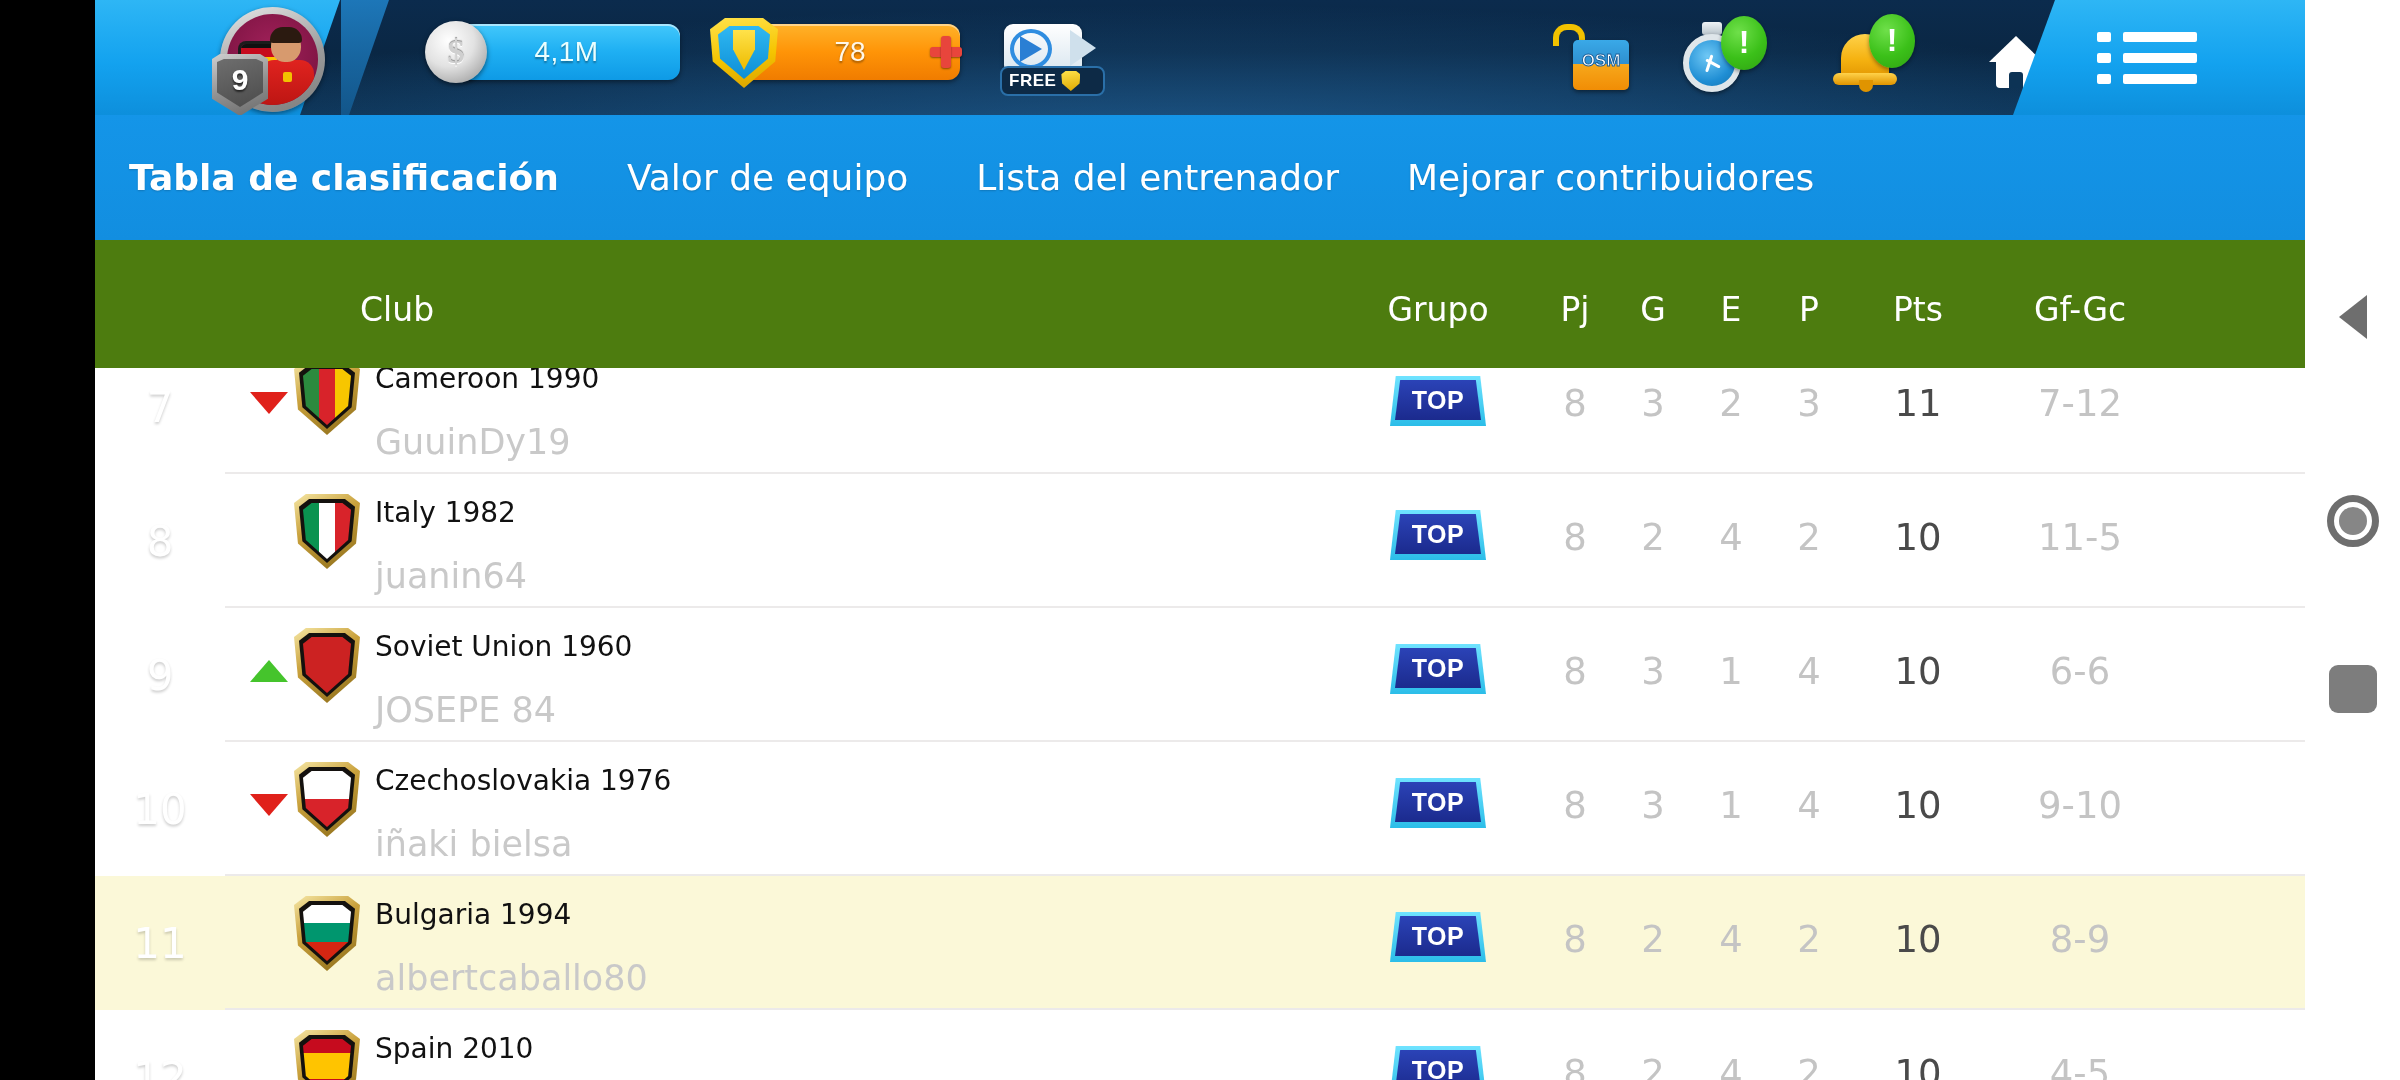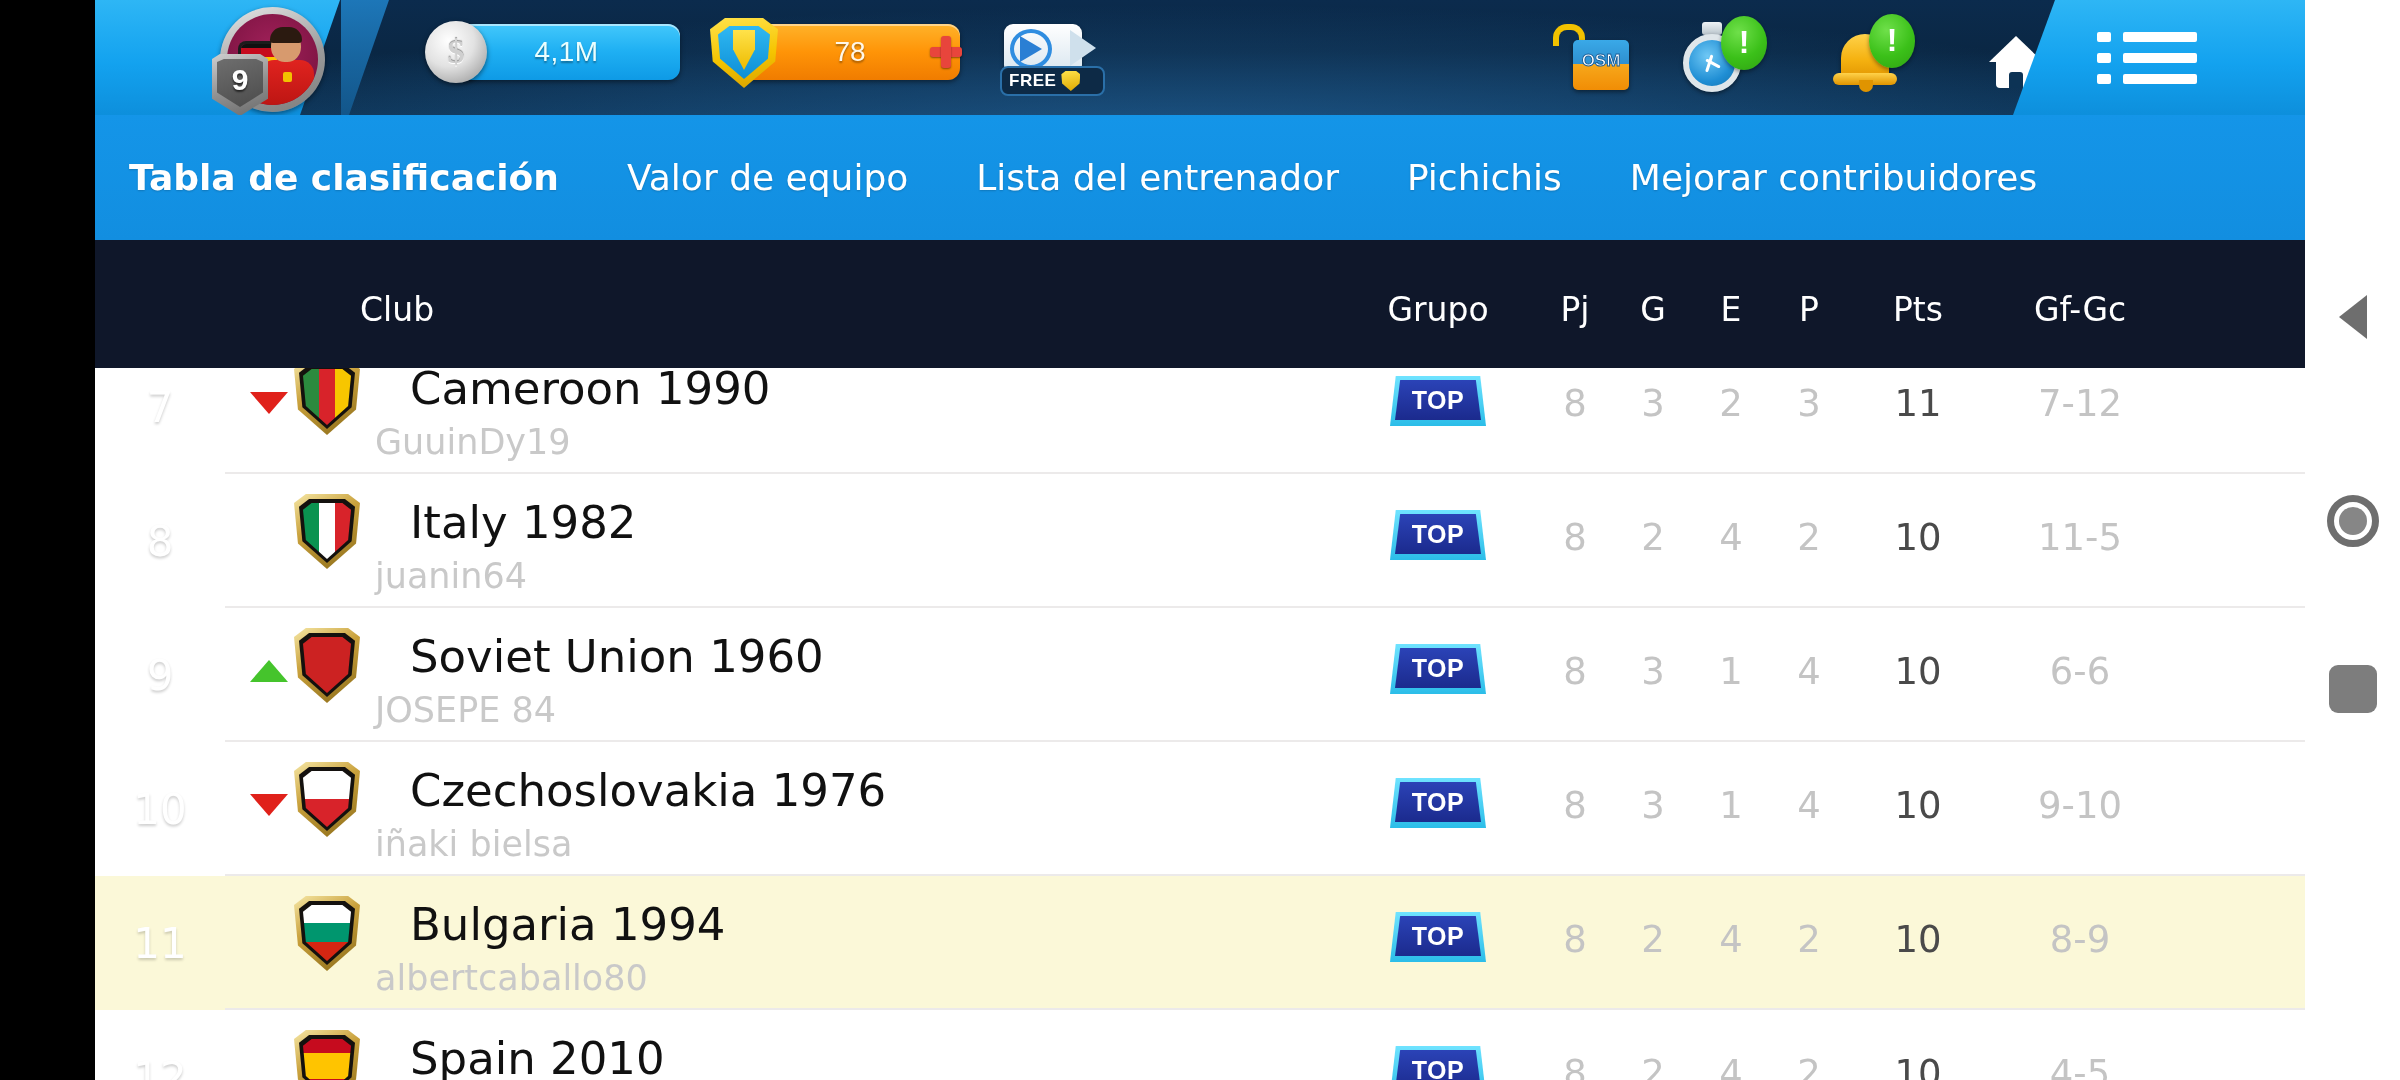--- a/index.html
+++ b/index.html
@@ -174,21 +174,21 @@
   .tab{ position:relative; height:144px; display:flex; align-items:center; justify-content:center;
       padding:0 34px; cursor:pointer; }
   .tab span{ color:#ffffff; font-size:36px; font-family:"DejaVu Sans", sans-serif;
       white-space:nowrap; text-shadow:0 1px 2px rgba(0,0,0,.18); }
   .tab.active::after{ content:""; position:absolute; left:14px; right:14px; bottom:0; height:7px;
       background:#fff; border-radius:3px 3px 0 0; }
   .tab.active span{ font-weight:bold; }
 
   
   .thead{ position:absolute; left:0; top:240px; width:2210px; height:128px;
-      background:#0f172a; }
+      background:#4d7c0f; }
   .thead .club{ position:absolute; left:265px; top:50px; color:#fff; font-size:33px;
       font-family:"DejaVu Sans", sans-serif; }
   .thead .col{ position:absolute; top:50px; color:#fff; font-size:33px; text-align:center;
       font-family:"DejaVu Sans", sans-serif; }
 
   
   .tbody{ position:absolute; left:0; top:368px; width:2210px; height:712px; background:#fff; overflow:hidden; }
   .rankcol{ position:absolute; left:0; top:0; width:130px; height:712px; background:#bdbdbd; }
   .row{ position:absolute; left:0; width:2210px; height:134px; background:#fff; }
   .row.alt{ background:#fbf8d8; }
@@ -200,22 +200,22 @@
   .arrow.down{ border-left:19px solid transparent; border-right:19px solid transparent; border-top:22px solid #e0211a; }
   .arrow.up{ border-left:19px solid transparent; border-right:19px solid transparent; border-bottom:22px solid #45c42c; }
   .crest{ position:absolute; left:199px; top:20px; width:66px; height:75px;
       clip-path:polygon(50% 100%, 6% 66%, 0 12%, 18% 0, 82% 0, 100% 12%, 94% 66%);
       background:linear-gradient(150deg,#f6e7a5 0%,#c9a13c 40%,#8a6a17 100%);
       filter:drop-shadow(0 2px 3px rgba(0,0,0,.35)); }
   .crest i{ position:absolute; inset:5px 5px 6px 5px; background:#14110e;
       clip-path:polygon(50% 100%, 6% 66%, 0 12%, 18% 0, 82% 0, 100% 12%, 94% 66%); }
   .crest u{ position:absolute; inset:9px 9px 10px 9px;
       clip-path:polygon(50% 100%, 6% 66%, 0 12%, 18% 0, 82% 0, 100% 12%, 94% 66%); }
-  .team{ position:absolute; left:280px; top:22px; color:#111; font-size:45px;
-      font-family:"DejaVu Sans", sans-serif; white-space:nowrap;margin-left:35px; }
+  .team{ position:absolute; left:280px; top:22px; color:#111; font-size:28px;
+      font-family:"DejaVu Sans", sans-serif; white-space:nowrap; }
   .mgr{ position:absolute; left:280px; top:82px; color:#c9c9c9; font-size:35px;
       font-family:"DejaVu Sans", sans-serif; white-space:nowrap; }
   .topbadge{ position:absolute; top:36px; width:96px; height:50px;
       background:linear-gradient(180deg,#6fe3ff 0%,#2bbde8 100%);
       clip-path:polygon(6% 0, 94% 0, 100% 100%, 0 100%);
       display:flex; align-items:center; justify-content:center;
       filter:drop-shadow(0 2px 3px rgba(0,0,0,.35)); }
   .topbadge i{ position:absolute; left:5px; right:5px; top:4px; bottom:6px;
       background:linear-gradient(180deg,#2b43b7 0%,#1b2a8d 100%);
       clip-path:polygon(6% 0, 94% 0, 100% 100%, 0 100%); }
@@ -344,23 +344,20 @@
       <div class="tab active">
         <span>Tabla de clasificación</span>
         </div>
       <div class="tab">
         <span>Valor de equipo</span>
         </div>
       <div class="tab">
         <span>Lista del entrenador</span>
         </div>
       <div class="tab">
-        <span>Pichichis</span>
-        </div>
-      <div class="tab">
         <span>Mejorar contribuidores</span>
         </div>
 
     </div>
 
     <div class="thead">
       <div class="club">Club</div>
       <div class="col" style="left:1268px; width:150px;">Grupo</div>
       <div class="col" style="left:1440px; width:80px;">Pj</div>
       <div class="col" style="left:1518px; width:80px;">G</div>

